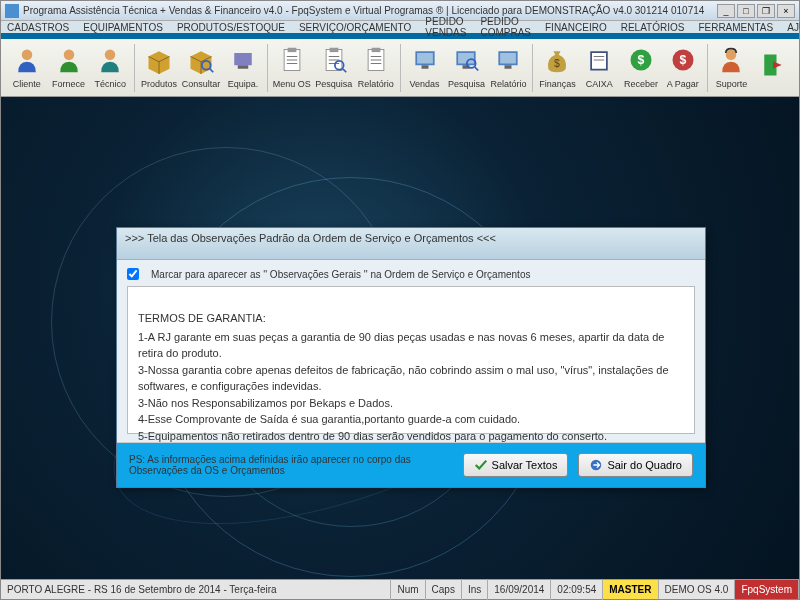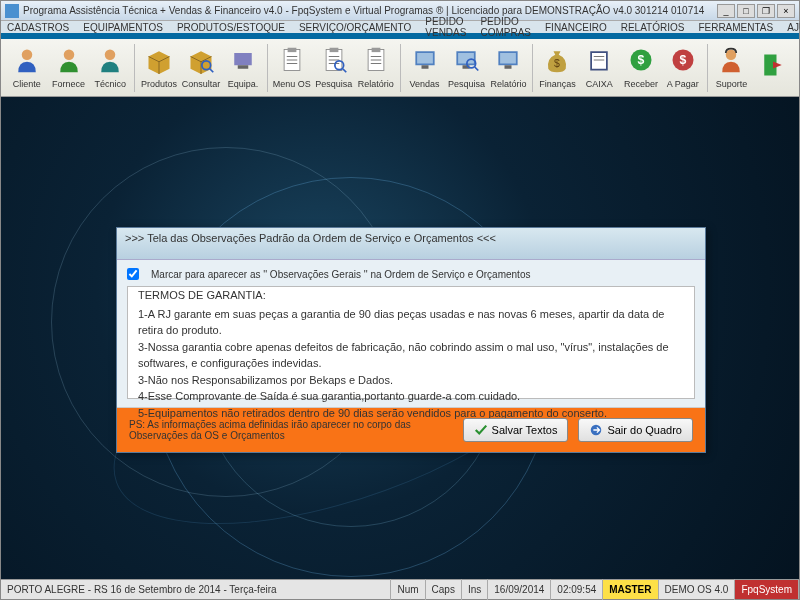--- a/index.html
+++ b/index.html
@@ -21,23 +21,23 @@
 .swirl{position:absolute;border:1px solid rgba(120,200,255,.25);border-radius:50%}
 .s1{width:400px;height:400px;left:150px;top:80px}
 .s2{width:300px;height:300px;left:200px;top:130px;border-color:rgba(150,220,255,.2)}
 .s3{width:500px;height:200px;left:100px;top:200px;transform:rotate(-20deg);border-color:rgba(100,180,240,.15)}
 .s4{width:350px;height:350px;left:50px;top:50px;border-color:rgba(180,230,255,.18)}
 .dialog{position:absolute;left:115px;top:130px;width:590px;background:#e8f0f5;border:1px solid #5a7a9a;box-shadow:2px 2px 8px rgba(0,0,0,.4)}
 .dlgtitle{height:32px;background:linear-gradient(#d8e8f0,#b8d0e0);padding:4px 8px;font-size:11px;color:#333;border-bottom:1px solid #aac}
 .dlgbody{padding:8px 10px;background:#e8f0f5}
 .chk{display:flex;align-items:center;gap:12px;font-size:10px;color:#333;margin-bottom:6px}
 .chk input{width:12px;height:12px}
-.terms{background:#fff;border:1px solid #bbb;padding:0 10px;font-size:11px;color:#333;line-height:1.5;height:113px}
+.terms{background:#fff;border:1px solid #bbb;padding:23px 10px;font-size:11px;color:#333;line-height:1.5;height:148px}
 .terms .hdr{font-weight:normal;margin-bottom:2px}
-.dlgfoot{display:flex;align-items:center;padding:10px 12px;gap:10px;border-top:1px solid #ccc;background:#f97316}
+.dlgfoot{display:flex;align-items:center;padding:10px 12px;gap:10px;border-top:1px solid #ccc;background:#0ea5e9}
 .dlgfoot .ps{flex:1;font-size:10px;color:#333}
 .dbtn{display:flex;align-items:center;gap:4px;padding:4px 10px;background:linear-gradient(#f8f8f8,#e0e0e0);border:1px solid #888;border-radius:3px;cursor:pointer;font-size:11px}
 .dbtn .bi{width:14px;height:14px}
 .statusbar{height:20px;background:#e5e5e5;border-top:1px solid #999;display:flex;align-items:center;font-size:10px;color:#333}
 .statusbar .cell{padding:12px 6px;border-right:1px solid #aaa;height:100%;display:flex;align-items:center}
 .statusbar .flex{flex:1}
 .statusbar .master{background:#fde047;color:#000;font-weight:bold;padding:0 6px}
 .statusbar .fpq{background:#c03030;color:#fff;padding:0 6px}
 svg{display:block}
 </style>

